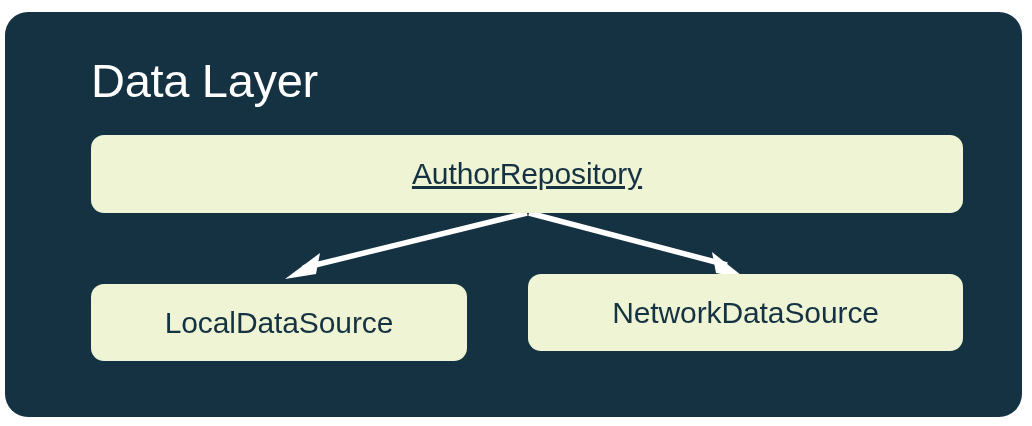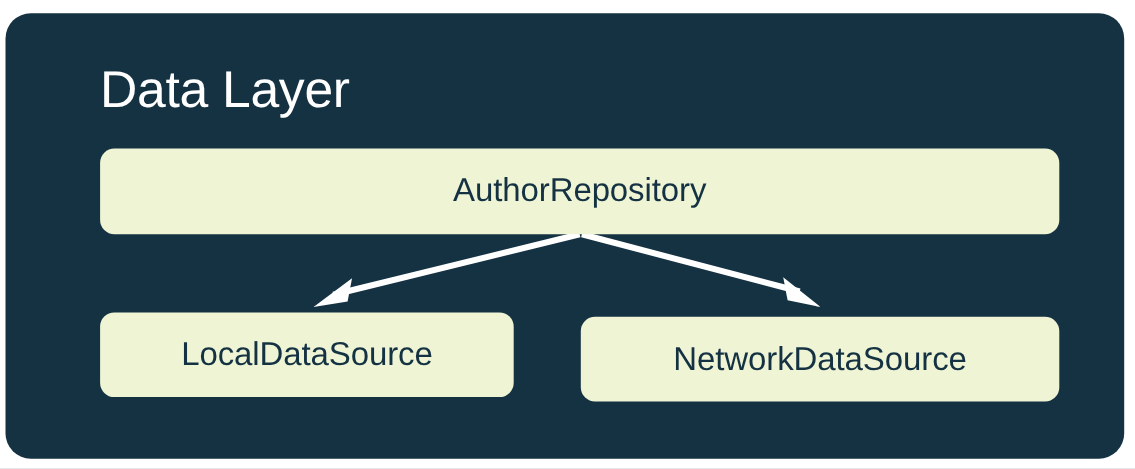--- a/index.html
+++ b/index.html
@@ -63,32 +63,33 @@
     font-weight: 400;
     letter-spacing: -0.1px;
     white-space: nowrap;
   }
 
   #node-repository {
     left: 91px;
     top: 135px;
     width: 872px;
     height: 78px;
+    text-decoration: underline;
   }
 
   #node-local {
     left: 91px;
     top: 284px;
     width: 376px;
     height: 77px;
   }
 
   #node-network {
     left: 528px;
-    top: 288px;
+    top: 274px;
     width: 435px;
     height: 77px;
     align-items: center;
   }
 
   
   #connectors {
     position: absolute;
     left: 0;
     top: 0;

